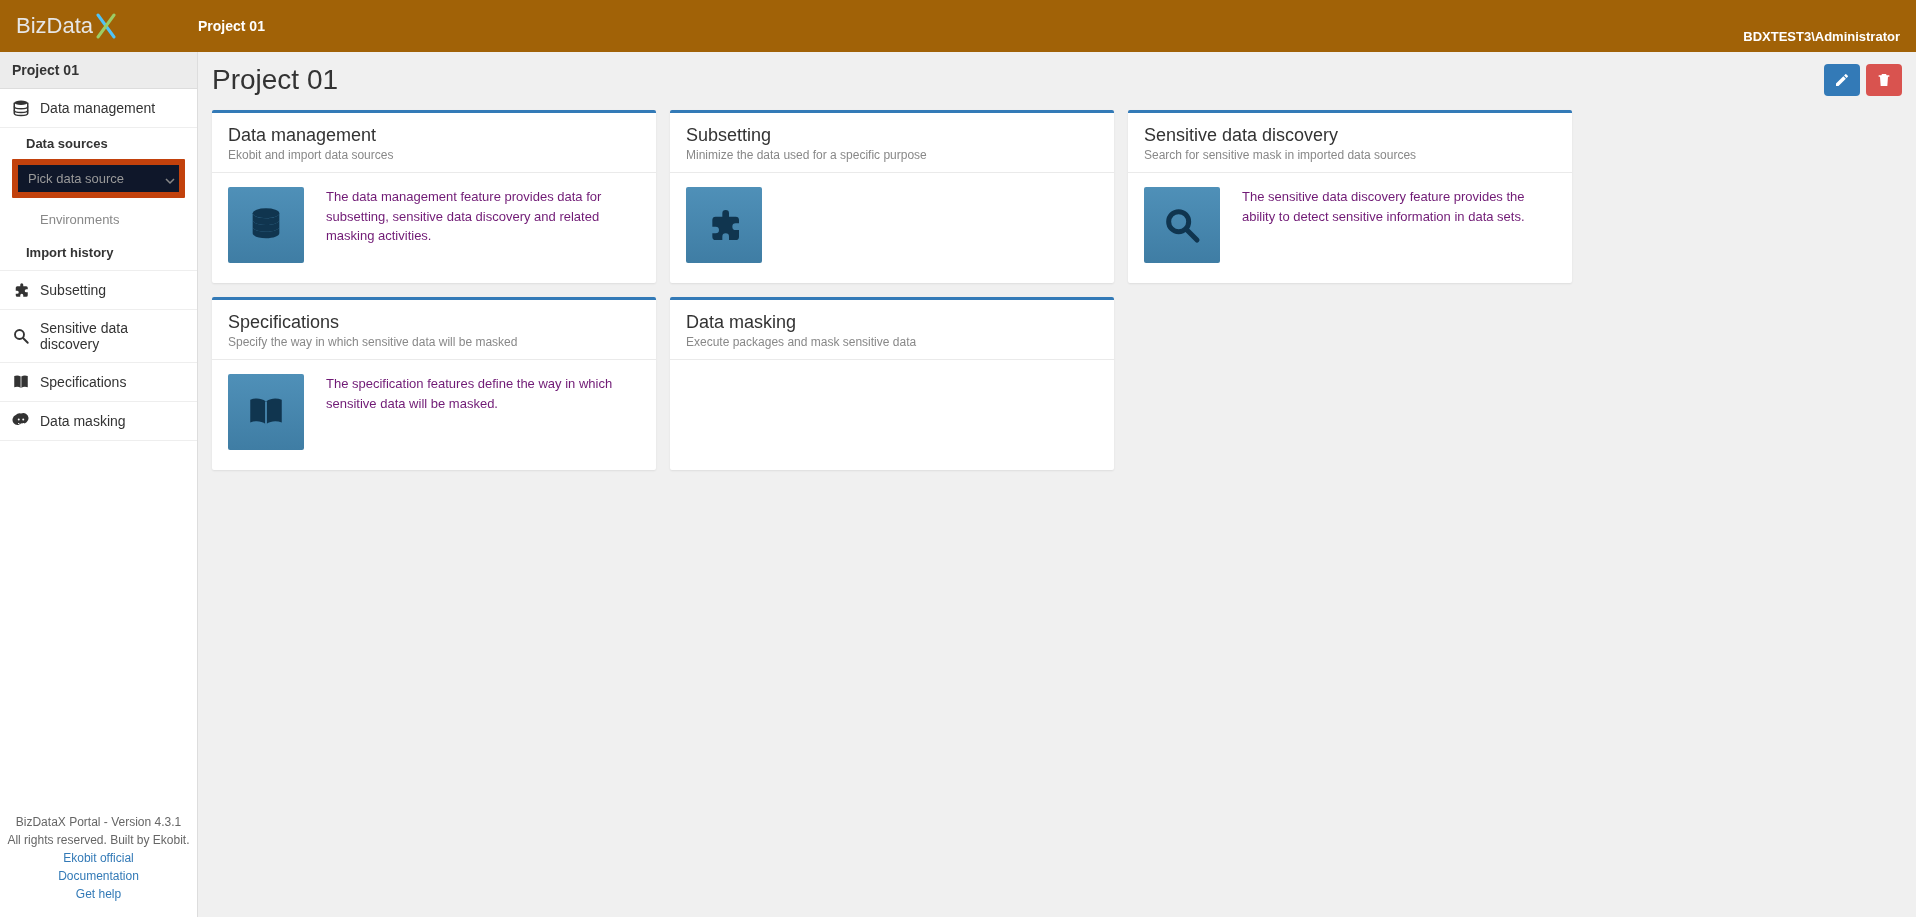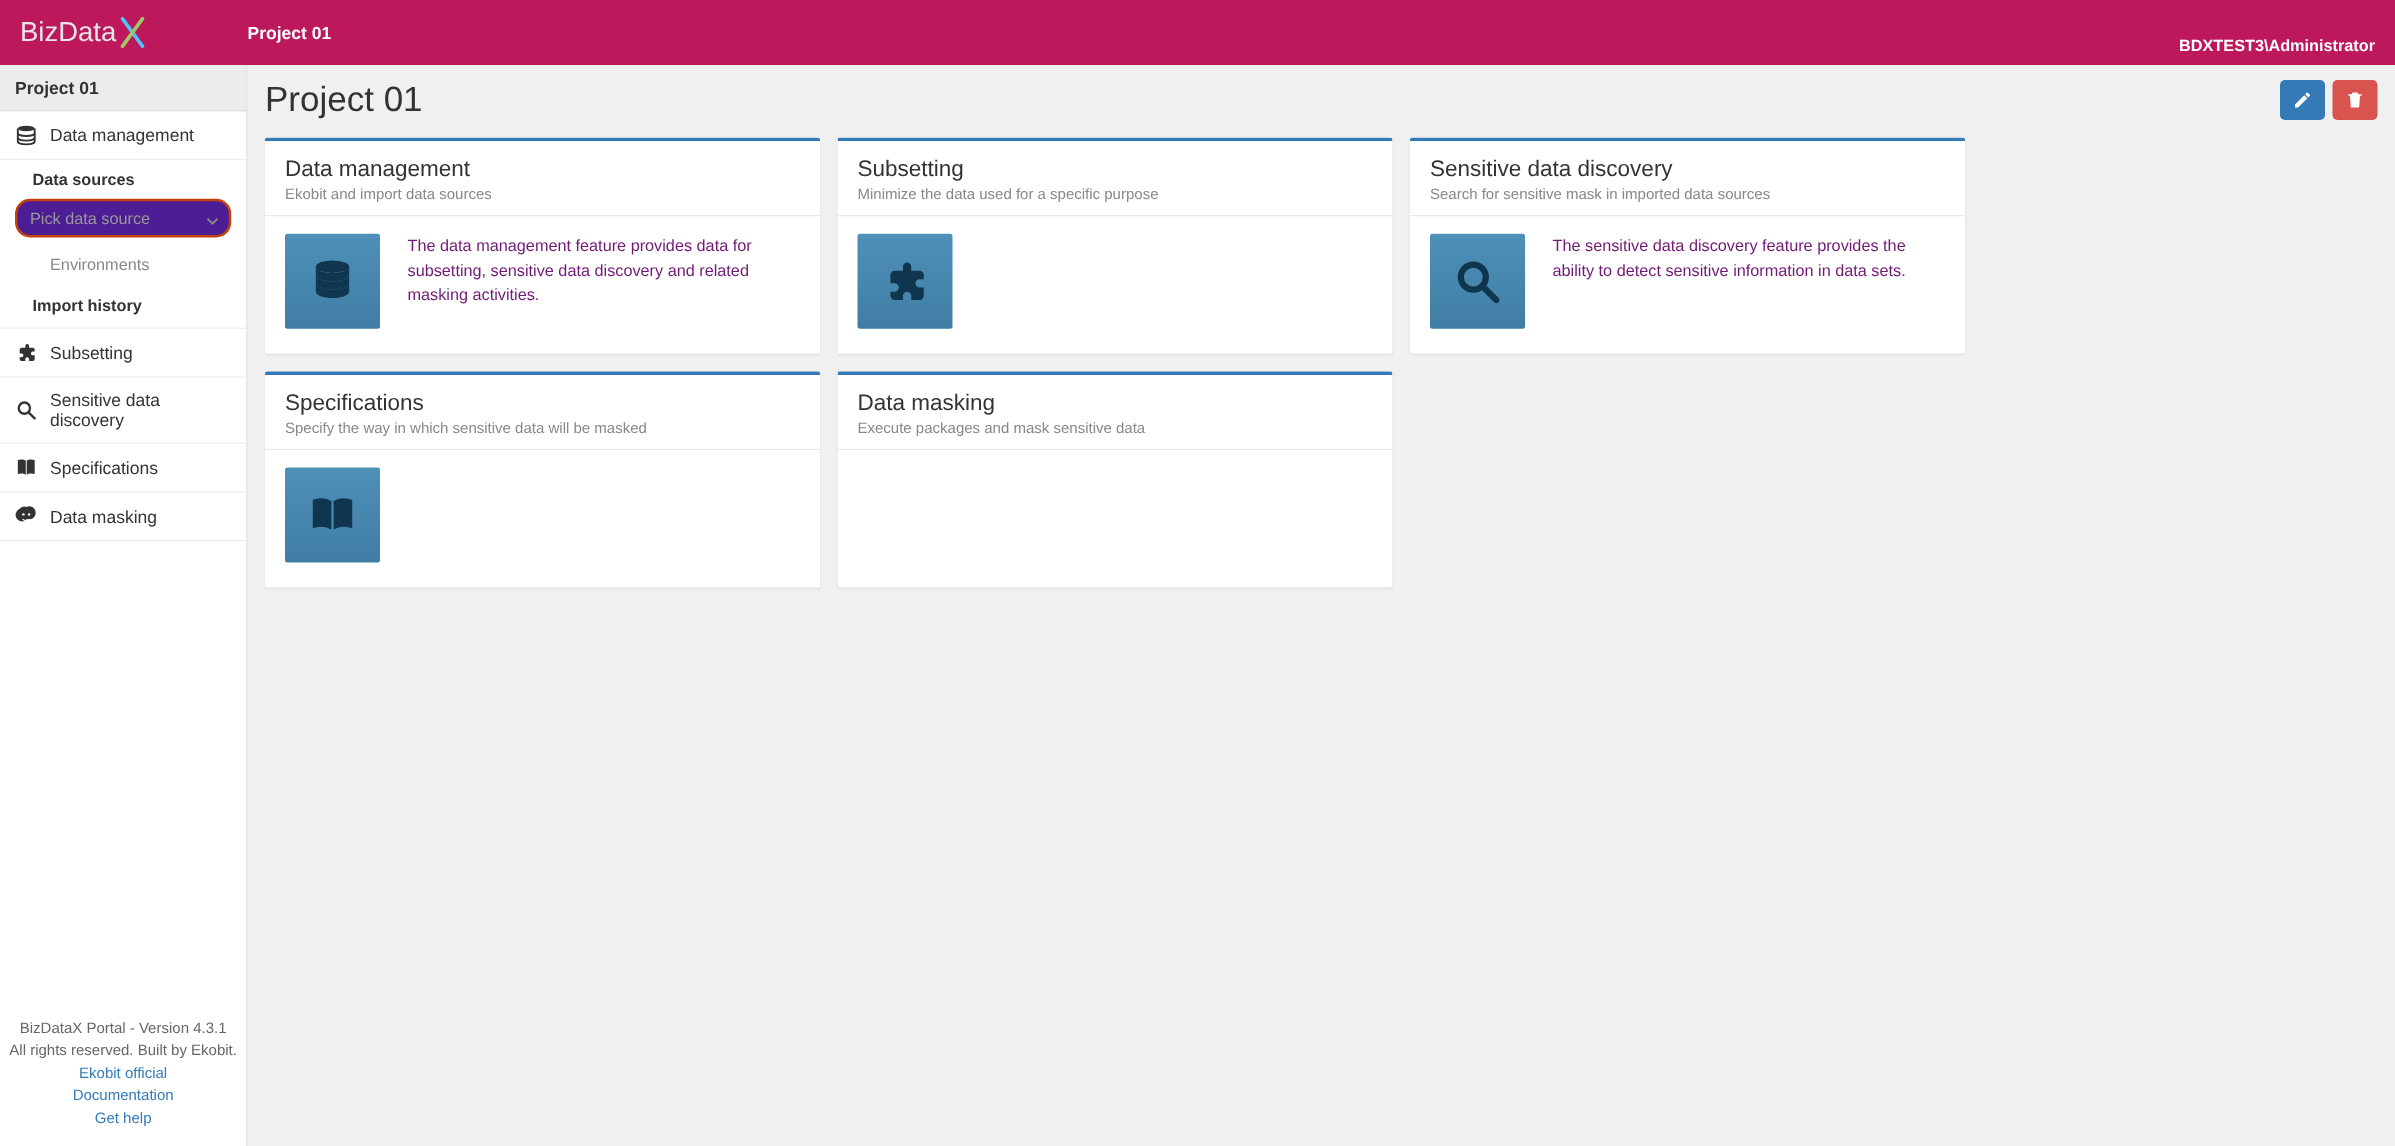--- a/index.html
+++ b/index.html
@@ -1,33 +1,33 @@
 <!DOCTYPE html>
 <html><head>
 <meta charset="utf-8">
 <style>
 * { box-sizing: border-box; margin: 0; padding: 0; }
 body { font-family: "Helvetica Neue", Helvetica, Arial, sans-serif; font-size: 14px; color: #333; background: #f0f0f0; }
 
-.topbar { background: #be185d; color: #fff; height: 52px; display: flex; align-items: center; padding: 0 16px; }
+.topbar { background: #a16207; color: #fff; height: 52px; display: flex; align-items: center; padding: 0 16px; }
 .logo-wrap { width: 182px; display: flex; align-items: center; }
 .logo-text { font-size: 22px; font-weight: 300; color: #e6e6e6; display: inline-flex; align-items: center; }
 .logo-x { margin-left: 2px; }
 .topbar-title { font-weight: 700; font-size: 14px; color: #fff; }
 .topbar-spacer { flex: 1; }
 .topbar-user { font-weight: 700; font-size: 13px; color: #fff; margin-top: 20px; }
 
 .layout { display: flex; min-height: calc(100vh - 52px); }
 .sidebar { width: 198px; background: #fff; border-right: 1px solid #ddd; display: flex; flex-direction: column; }
 .sidebar-header { background: #ececec; border-bottom: 1px solid #ddd; padding: 10px 12px; font-weight: 700; font-size: 14px; color: #333; }
 .nav-item { display: flex; align-items: center; gap: 10px; padding: 10px 12px; border-bottom: 1px solid #eee; cursor: pointer; color: #333; }
 .nav-item .icon { width: 18px; display: inline-flex; align-items: center; justify-content: center; color: #333; }
 .nav-sub { padding: 8px 12px 4px 26px; font-size: 13px; color: #333; font-weight: 700; }
 .ds-select-wrap { padding: 4px 12px 8px 12px; }
-.ds-select { width: 100%; border: 2px solid #c2410c; border-radius: 12px; padding: 6px 28px 6px 10px; font-size: 13px; color: #999; background: #4c1d95; position: relative; }
+.ds-select { width: 100%; border: 6px solid #c2410c; border-radius: 1px; padding: 6px 28px 6px 10px; font-size: 13px; color: #999; background: #0f172a; position: relative; }
 .ds-select::after { content: ""; }
 .ds-caret { position: absolute; right: 22px; top: 50%; transform: translateY(-50%); pointer-events: none; color: #888; }
 .nav-link { padding: 6px 12px 10px 40px; font-size: 13px; color: #888; cursor: pointer; }
 .nav-link-bold { padding: 8px 12px 10px 26px; font-size: 13px; color: #333; font-weight: 700; cursor: pointer; border-bottom: 1px solid #eee; }
 
 .sidebar-footer { margin-top: auto; text-align: center; font-size: 12px; color: #666; padding: 10px 6px 14px; }
 .sidebar-footer a { color: #337ab7; text-decoration: none; display: block; line-height: 1.5; }
 .sidebar-footer .line { line-height: 1.5; }
 
 .main { flex: 1; padding: 12px 14px 20px; }
@@ -224,20 +224,21 @@
           <div class="card-title">Specifications</div>
           <div class="card-sub">Specify the way in which sensitive data will be masked</div>
         </div>
         <div class="card-body">
           <div class="card-icon">
             <svg width="42" height="42" viewBox="0 0 24 24">
                 <path d="M3 5c3-1 6-1 9 1 3-2 6-2 9-1v13c-3-1-6-1-9 1-3-2-6-2-9-1V5z"></path>
                 <line x1="12" y1="6" x2="12" y2="19" stroke="#4a8bb3" stroke-width="1"></line>
               </svg>
           </div>
+          <div class="card-desc">The specification features define the way in which sensitive data will be masked.</div>
         </div>
       </div>
 
       <div class="card">
         <div class="card-head">
           <div class="card-title">Data masking</div>
           <div class="card-sub">Execute packages and mask sensitive data</div>
         </div>
       </div>
     </div>

